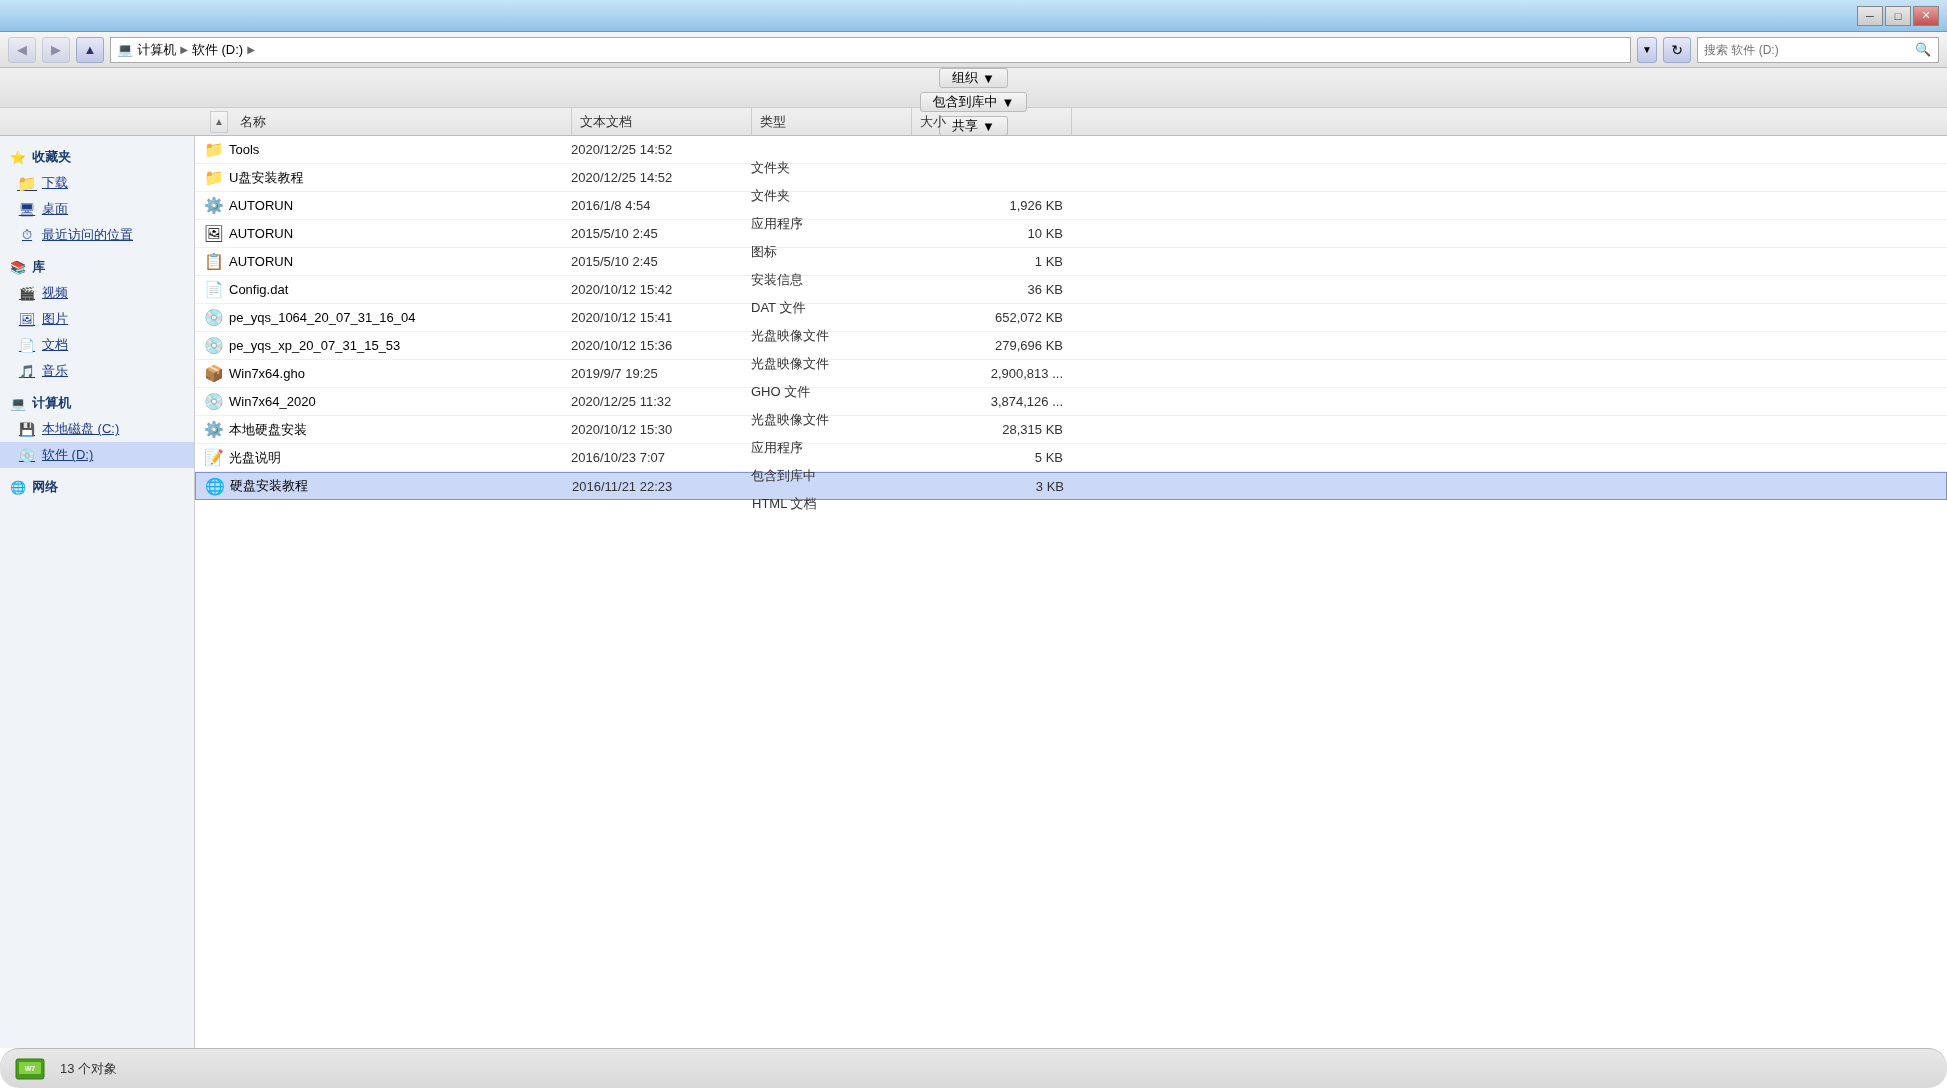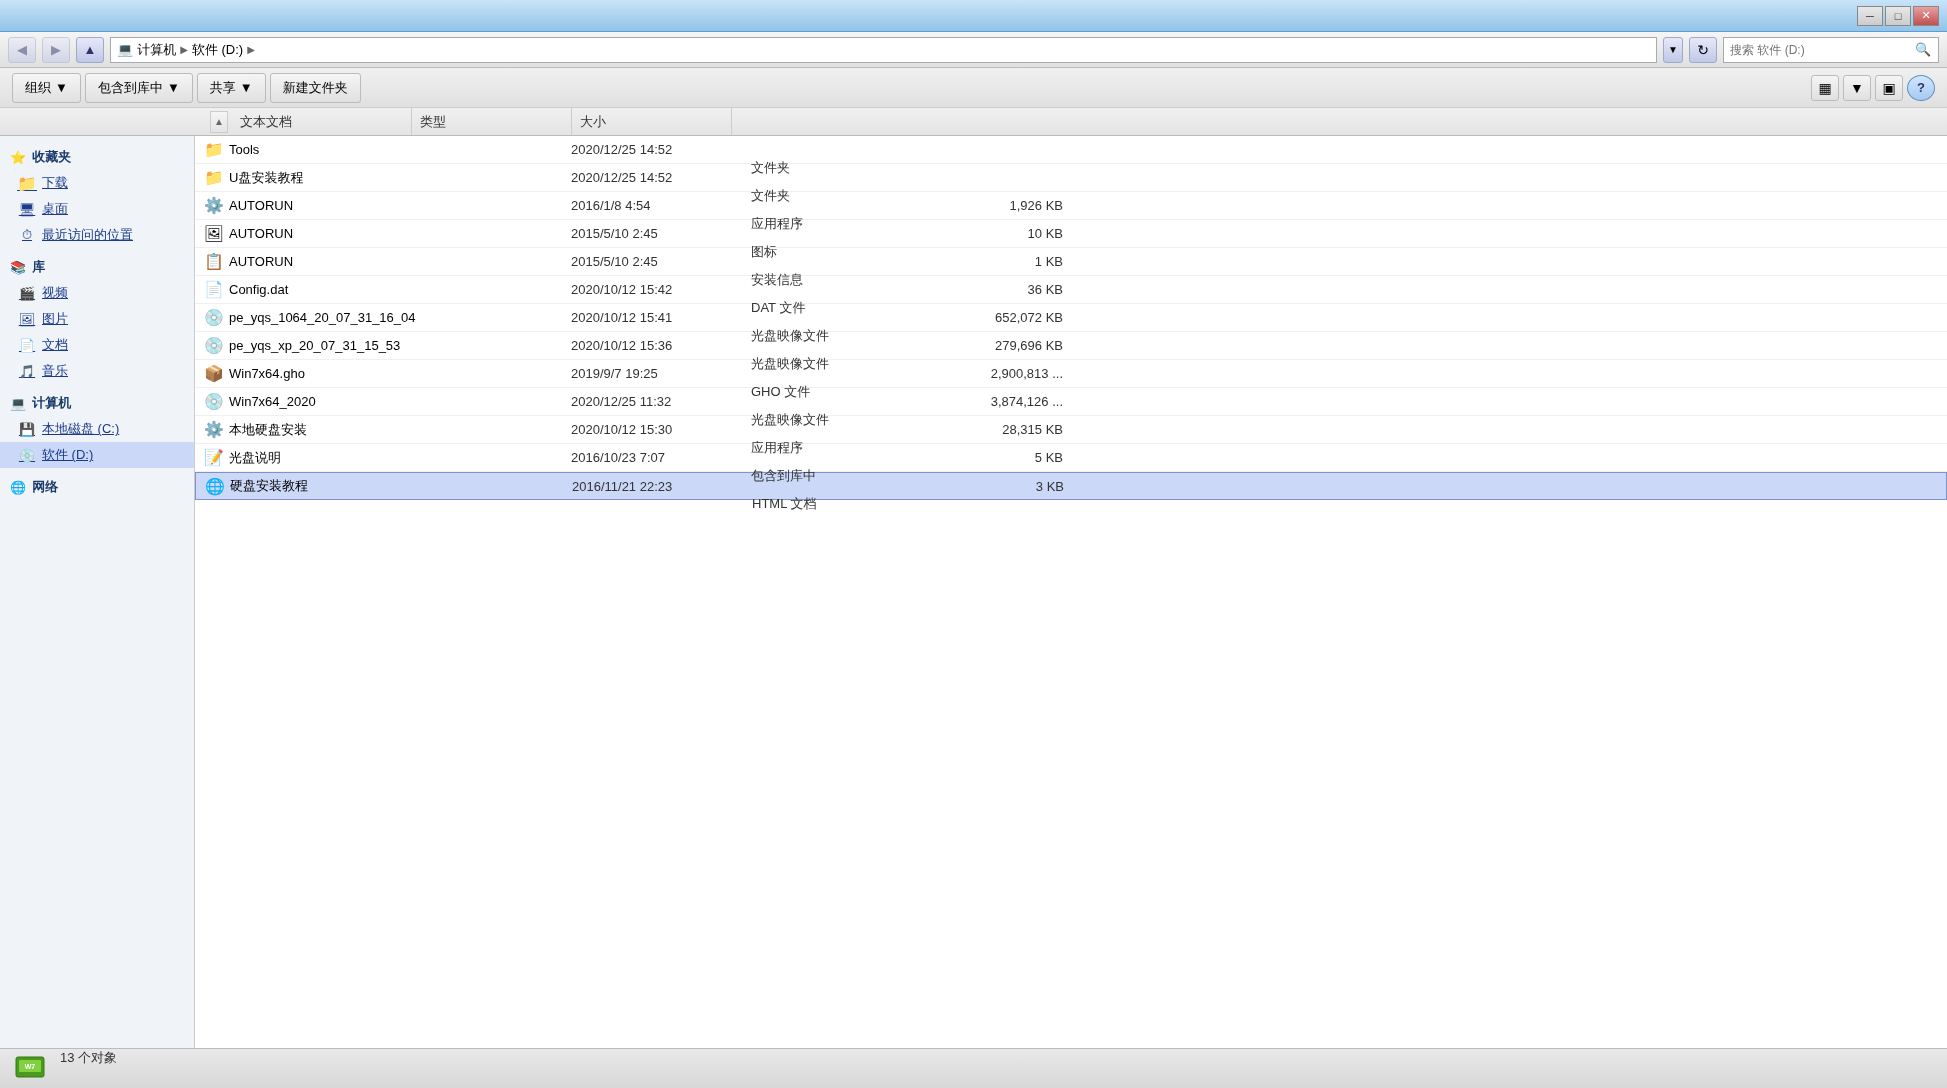--- a/index.html
+++ b/index.html
@@ -102,21 +102,21 @@
       background: linear-gradient(to bottom, #e8e8f8, #c0c8e8);
       border: 1px solid #9aabcc;
       border-radius: 3px;
       cursor: pointer;
       display: flex;
       align-items: center;
       justify-content: center;
       font-size: 10px;
     }
     .search-bar {
-      width: 216px;
+      width: 242px;
       height: 26px;
       border: 1px solid #aaa;
       display: flex;
       align-items: center;
       padding: 0 6px;
       background: #fff;
       gap: 4px;
     }
     .search-input {
       flex: 1;
@@ -129,20 +129,21 @@
 
     
     .toolbar {
       background: linear-gradient(to bottom, #f0f0f0, #e0e0e0);
       height: 40px;
       display: flex;
       align-items: center;
       padding: 0 12px;
       gap: 4px;
       border-bottom: 1px solid #ccc;
+      flex-direction: column;
     }
     .toolbar-btn {
       height: 30px;
       padding: 0 12px;
       background: linear-gradient(to bottom, #f5f5f5, #e0e0e0);
       border: 1px solid #bbb;
       border-radius: 3px;
       cursor: pointer;
       display: flex;
       align-items: center;
@@ -297,22 +298,24 @@
     .file-date { width: 180px; font-size: 13px; color: #333; margin-left: 8px; }
     .file-type { width: 160px; font-size: 13px; color: #333; margin-top: 36px; }
     .file-size { width: 160px; font-size: 13px; color: #333; text-align: right; padding-right: 8px; }
 
     
     .status-bar {
       height: 40px;
       background: linear-gradient(to bottom, #e8e8e8, #d8d8d8);
       border-top: 1px solid #bbb;
       display: flex;
+      align-items: center;
       padding: 0 12px;
       gap: 12px;
+      border-radius: 19px;
     }
     .status-icon {
       width: 36px;
       height: 36px;
       display: flex;
       align-items: center;
       justify-content: center;
     }
     .status-text { font-size: 13px; color: #333; }
 
@@ -367,20 +370,21 @@
   <div class="toolbar-right">
     <div class="view-btn">▦</div>
     <div class="view-btn">▼</div>
     <div class="view-btn">▣</div>
     <div class="help-btn">?</div>
   </div>
 </div>
 
 <div class="col-header">
   <div class="col-up-btn">▲</div>
+  <div class="col-th col-name">名称</div>
   <div class="col-th col-date">文本文档</div>
   <div class="col-th col-type">类型</div>
   <div class="col-th col-size">大小</div>
 </div>
 
 <div class="main-content">
 
   <div class="sidebar">
 
     <div class="sidebar-section">

